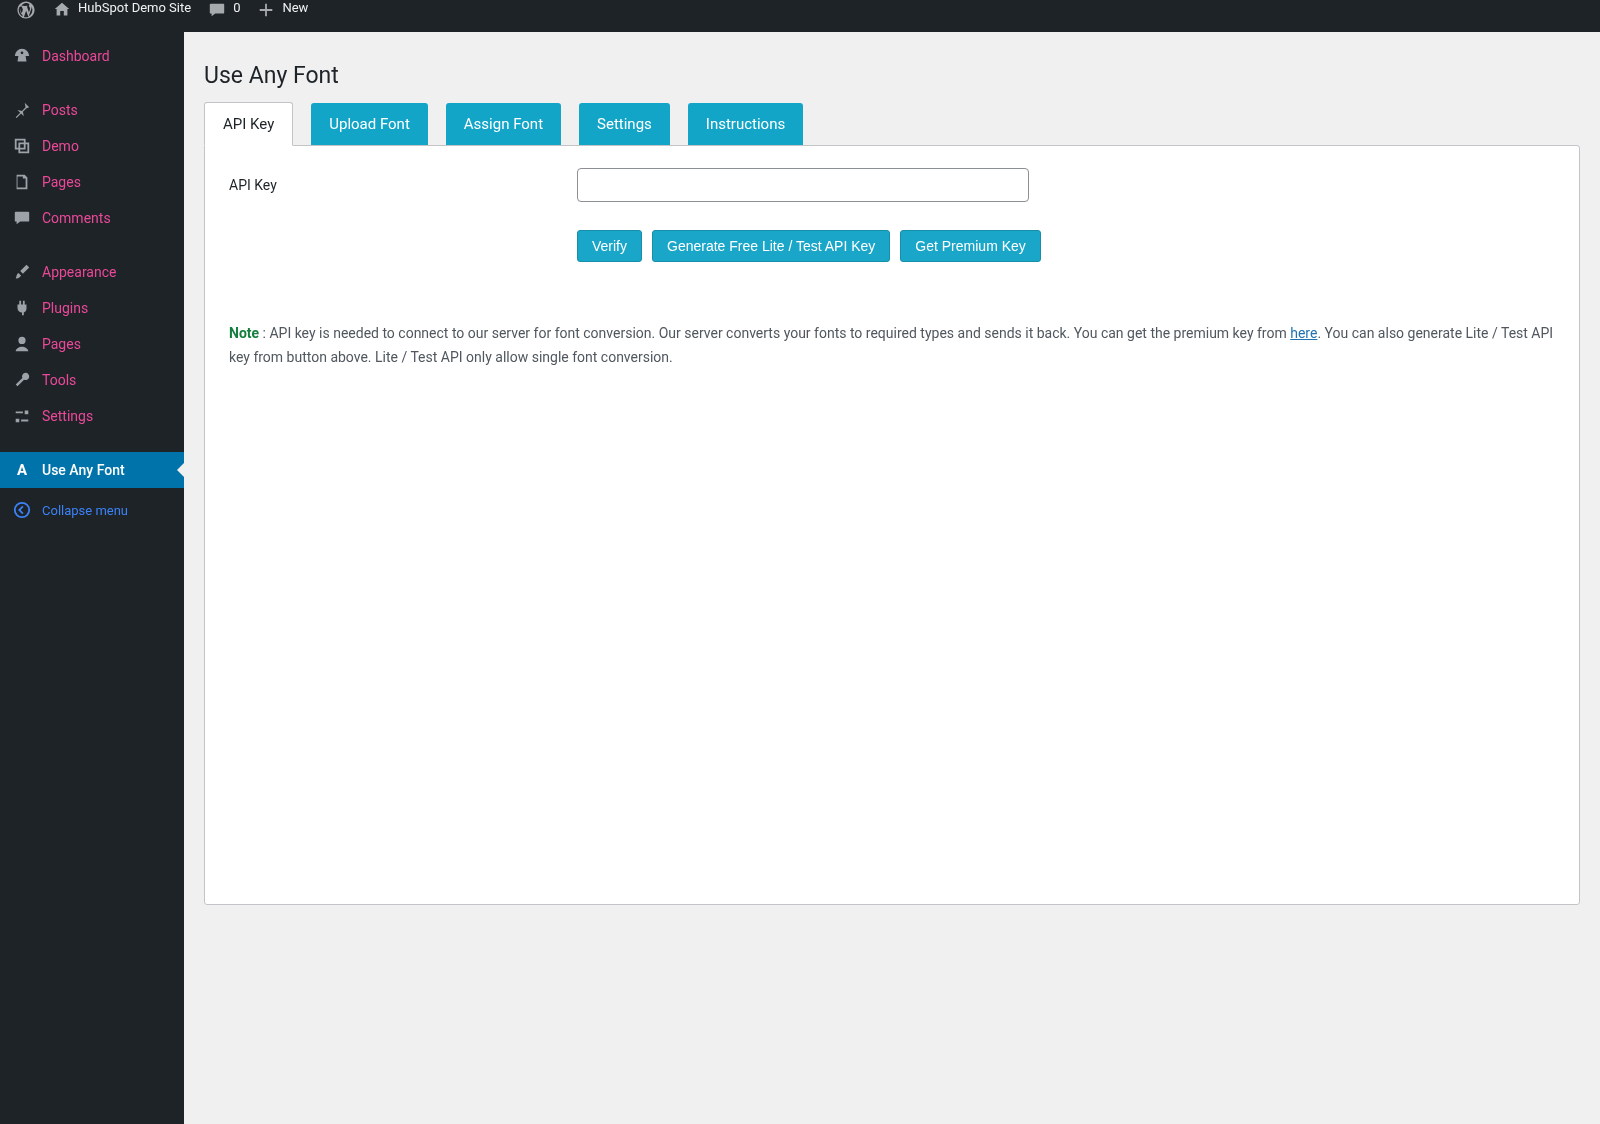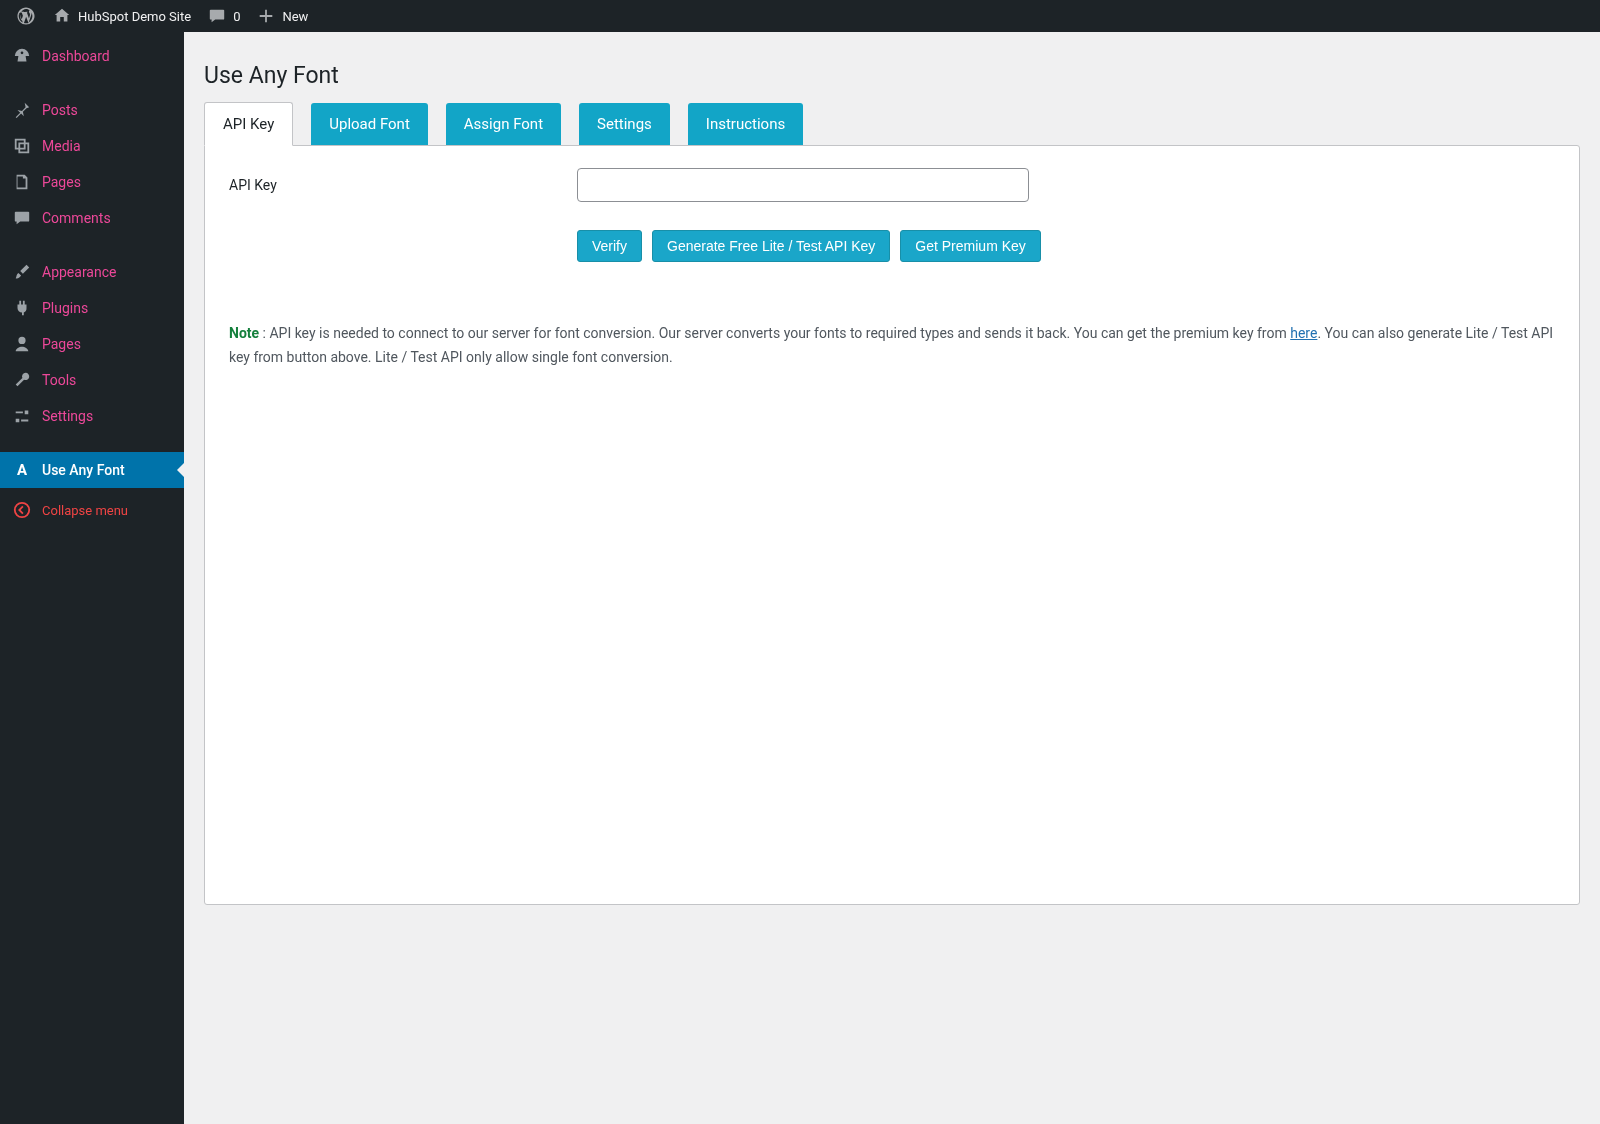--- a/index.html
+++ b/index.html
@@ -18,21 +18,21 @@
   background: #1d2327;
   color: #c3c4c7;
   height: 32px;
   display: flex;
   align-items: center;
   padding: 0 8px;
   font-size: 13px;
 }
 .adminbar .ab-item {
   display: inline-flex;
-  align-items: center;
+  align-items: flex-start;
   padding: 0 8px;
   height: 32px;
   color: #f0f0f1;
   cursor: pointer;
 }
 .adminbar .ab-icon {
   display: inline-flex;
   align-items: center;
   justify-content: center;
   width: 20px;
@@ -82,21 +82,21 @@
   top: 50%;
   margin-top: -8px;
   border: 8px solid transparent;
   border-right-color: #f0f0f1;
 }
 .menu-separator { height: 18px; }
 .collapse-item {
   display: flex;
   align-items: center;
   padding: 8px 12px;
-  color: #ef4444;
+  color: #3b82f6;
   cursor: pointer;
   font-size: 13px;
   margin-top: 4px;
 }
 .collapse-item .mi-icon { width: 20px; height: 20px; margin-right: 10px; display:inline-flex; align-items:center; justify-content:center;}
 
 
 .content {
   position: absolute;
   top: 32px;
@@ -242,21 +242,21 @@
         </svg>
       </span>
     <span>Posts</span>
   </div>
   <div class="menu-item">
     <span class="mi-icon">
         <svg viewBox="0 0 20 20">
           <path d="M3 3h10v10H3zM7 7h10v10H7z" fill="none" stroke="currentColor" stroke-width="2"></path>
         </svg>
       </span>
-    <span>Media</span>
+    <span>Demo</span>
   </div>
   <div class="menu-item">
     <span class="mi-icon">
         <svg viewBox="0 0 20 20">
           <path d="M4 2h9l3 3v13H4zM5 4v12h9V6h-3V4z"></path>
         </svg>
       </span>
     <span>Pages</span>
   </div>
   <div class="menu-item">

